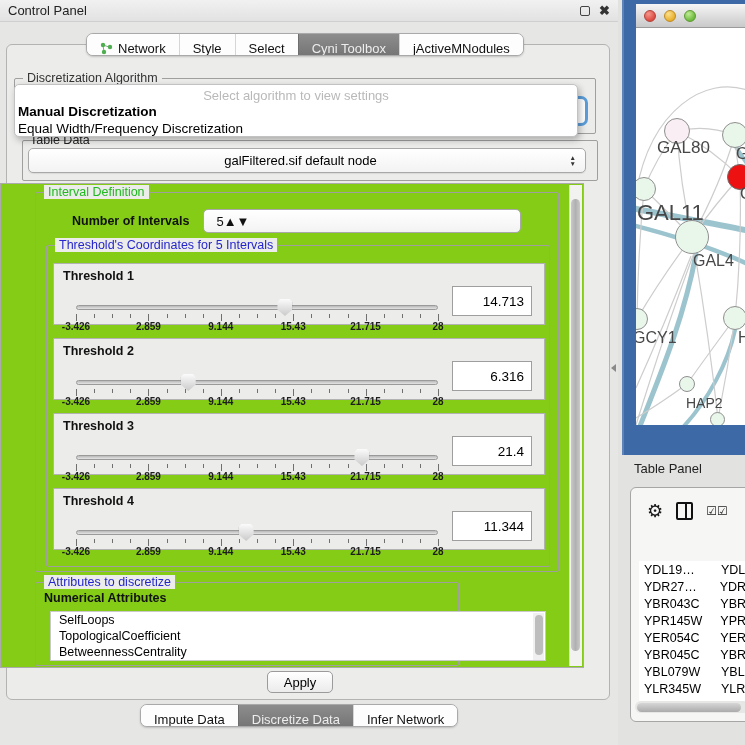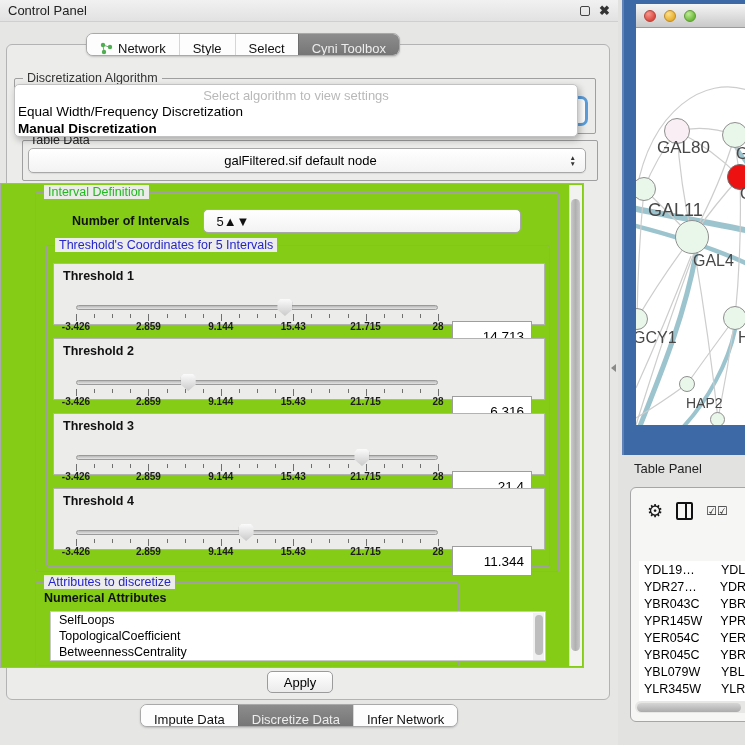--- a/index.html
+++ b/index.html
@@ -90,21 +90,21 @@
     clip-path:polygon(50% 100%, 0 62%, 0 18%, 18% 0, 82% 0, 100% 18%, 100% 62%);
     filter:drop-shadow(0 0 1px #808080); z-index:2; }
   .ticks { position:absolute; left:0; top:14px; width:100%; height:8px; }
   .tick { position:absolute; top:0; width:1px; height:4px; background:#6f6f6f; }
   .tick.major { height:7px; }
   .tick-labels { position:absolute; left:0; top:21px; width:100%; height:12px; }
   .tick-label { position:absolute; transform:translateX(-50%); font-size:10px; font-weight:bold;
     color:#1d1d1d; white-space:nowrap; }
   .value-box { position:absolute; left:398px; top:22px; width:80px; height:30px;
     background:#fff; border:1px solid #9e9e9e; display:flex; align-items:center;
-    justify-content:flex-end; padding:0 7px; font-size:13.5px; color:#000;margin-top:35px; }
+    justify-content:flex-end; padding:0 7px; font-size:13.5px; color:#000; }
 
   #attr-group { left:34px; top:398px; width:424px; height:84px; }
   .attr-list-label { position:absolute; left:8px; top:8px; font-weight:bold; font-size:12.5px; }
   .attr-list { position:absolute; left:14px; top:28px; width:496px; height:50px;
     background:#fff; border:1px solid #c9c9c9; overflow:hidden; }
   .attr-item { font-size:12.5px; padding:1px 0 1px 8px; color:#000; }
   .attr-scroll { position:absolute; right:1px; top:1px; width:11px; height:48px; background:#f0f0f0; }
   .attr-scroll-thumb { position:absolute; right:1.5px; top:2px; width:8px; height:40px;
     background:#bdbdbd; border-radius:4px; }
 
@@ -191,31 +191,34 @@
       </div>
       <div class="tabseg">
         <span>Style</span>
       </div>
       <div class="tabseg">
         <span>Select</span>
       </div>
       <div class="tabseg selected">
         <span>Cyni Toolbox</span>
       </div>
+      <div class="tabseg">
+        <span>jActiveMNodules</span>
+      </div>
     </div>
 
     <div class="group" id="disc-group">
       <span class="group-title gt-dark">Discretization Algorithm</span>
     </div>
     <div id="combo-fragment"></div>
 
     <div id="algo-popup">
       <div class="popup-hint">Select algorithm to view settings</div>
+      <div class="popup-item selected">Manual Discretization</div>
       <div class="popup-item">Equal Width/Frequency Discretization</div>
-      <div class="popup-item selected">Manual Discretization</div>
     </div>
 
     <div class="group" id="tabledata-group"></div>
     <span id="tabledata-title">Table Data</span>
     <div class="combo" id="tabledata-combo">
       <span>galFiltered.sif default node</span>
       <span class="spin">
           <span>▲</span>
           <span>▼</span>
         </span>
@@ -478,21 +481,21 @@
         <div class="node" style="left:-4px; top:149px; width:24px; height:24px;"></div>
         <div class="node" style="left:39px; top:192px; width:34px; height:34px;"></div>
         <div class="node" style="left:-10px; top:280px; width:22px; height:22px;"></div>
         <div class="node" style="left:87px; top:278px; width:24px; height:24px;"></div>
         <div class="node" style="left:43px; top:348px; width:16px; height:16px;"></div>
         <div class="node" style="left:74px; top:384px; width:15px; height:15px;"></div>
 
         <span class="net-label" style="left:21px; top:110px; font-size:17px;">GAL80</span>
         <span class="net-label" style="left:100px; top:117px;">GA</span>
         <span class="net-label" style="left:104px; top:157px;">C</span>
-        <span class="net-label" style="left:12px; top:172px; font-size:18px;">GAL11</span>
+        <span class="net-label" style="left:1px; top:172px; font-size:22px;">GAL11</span>
         <span class="net-label" style="left:57px; top:224px;">GAL4</span>
         <span class="net-label" style="left:-3px; top:301px;">GCY1</span>
         <span class="net-label" style="left:102px; top:301px;">H</span>
         <span class="net-label" style="left:50px; top:367px; font-size:14px;">HAP2</span>
       </div>
     </div>
   </div>
 
   <span class="tp-title">Table Panel</span>
   <div class="tp-box">

